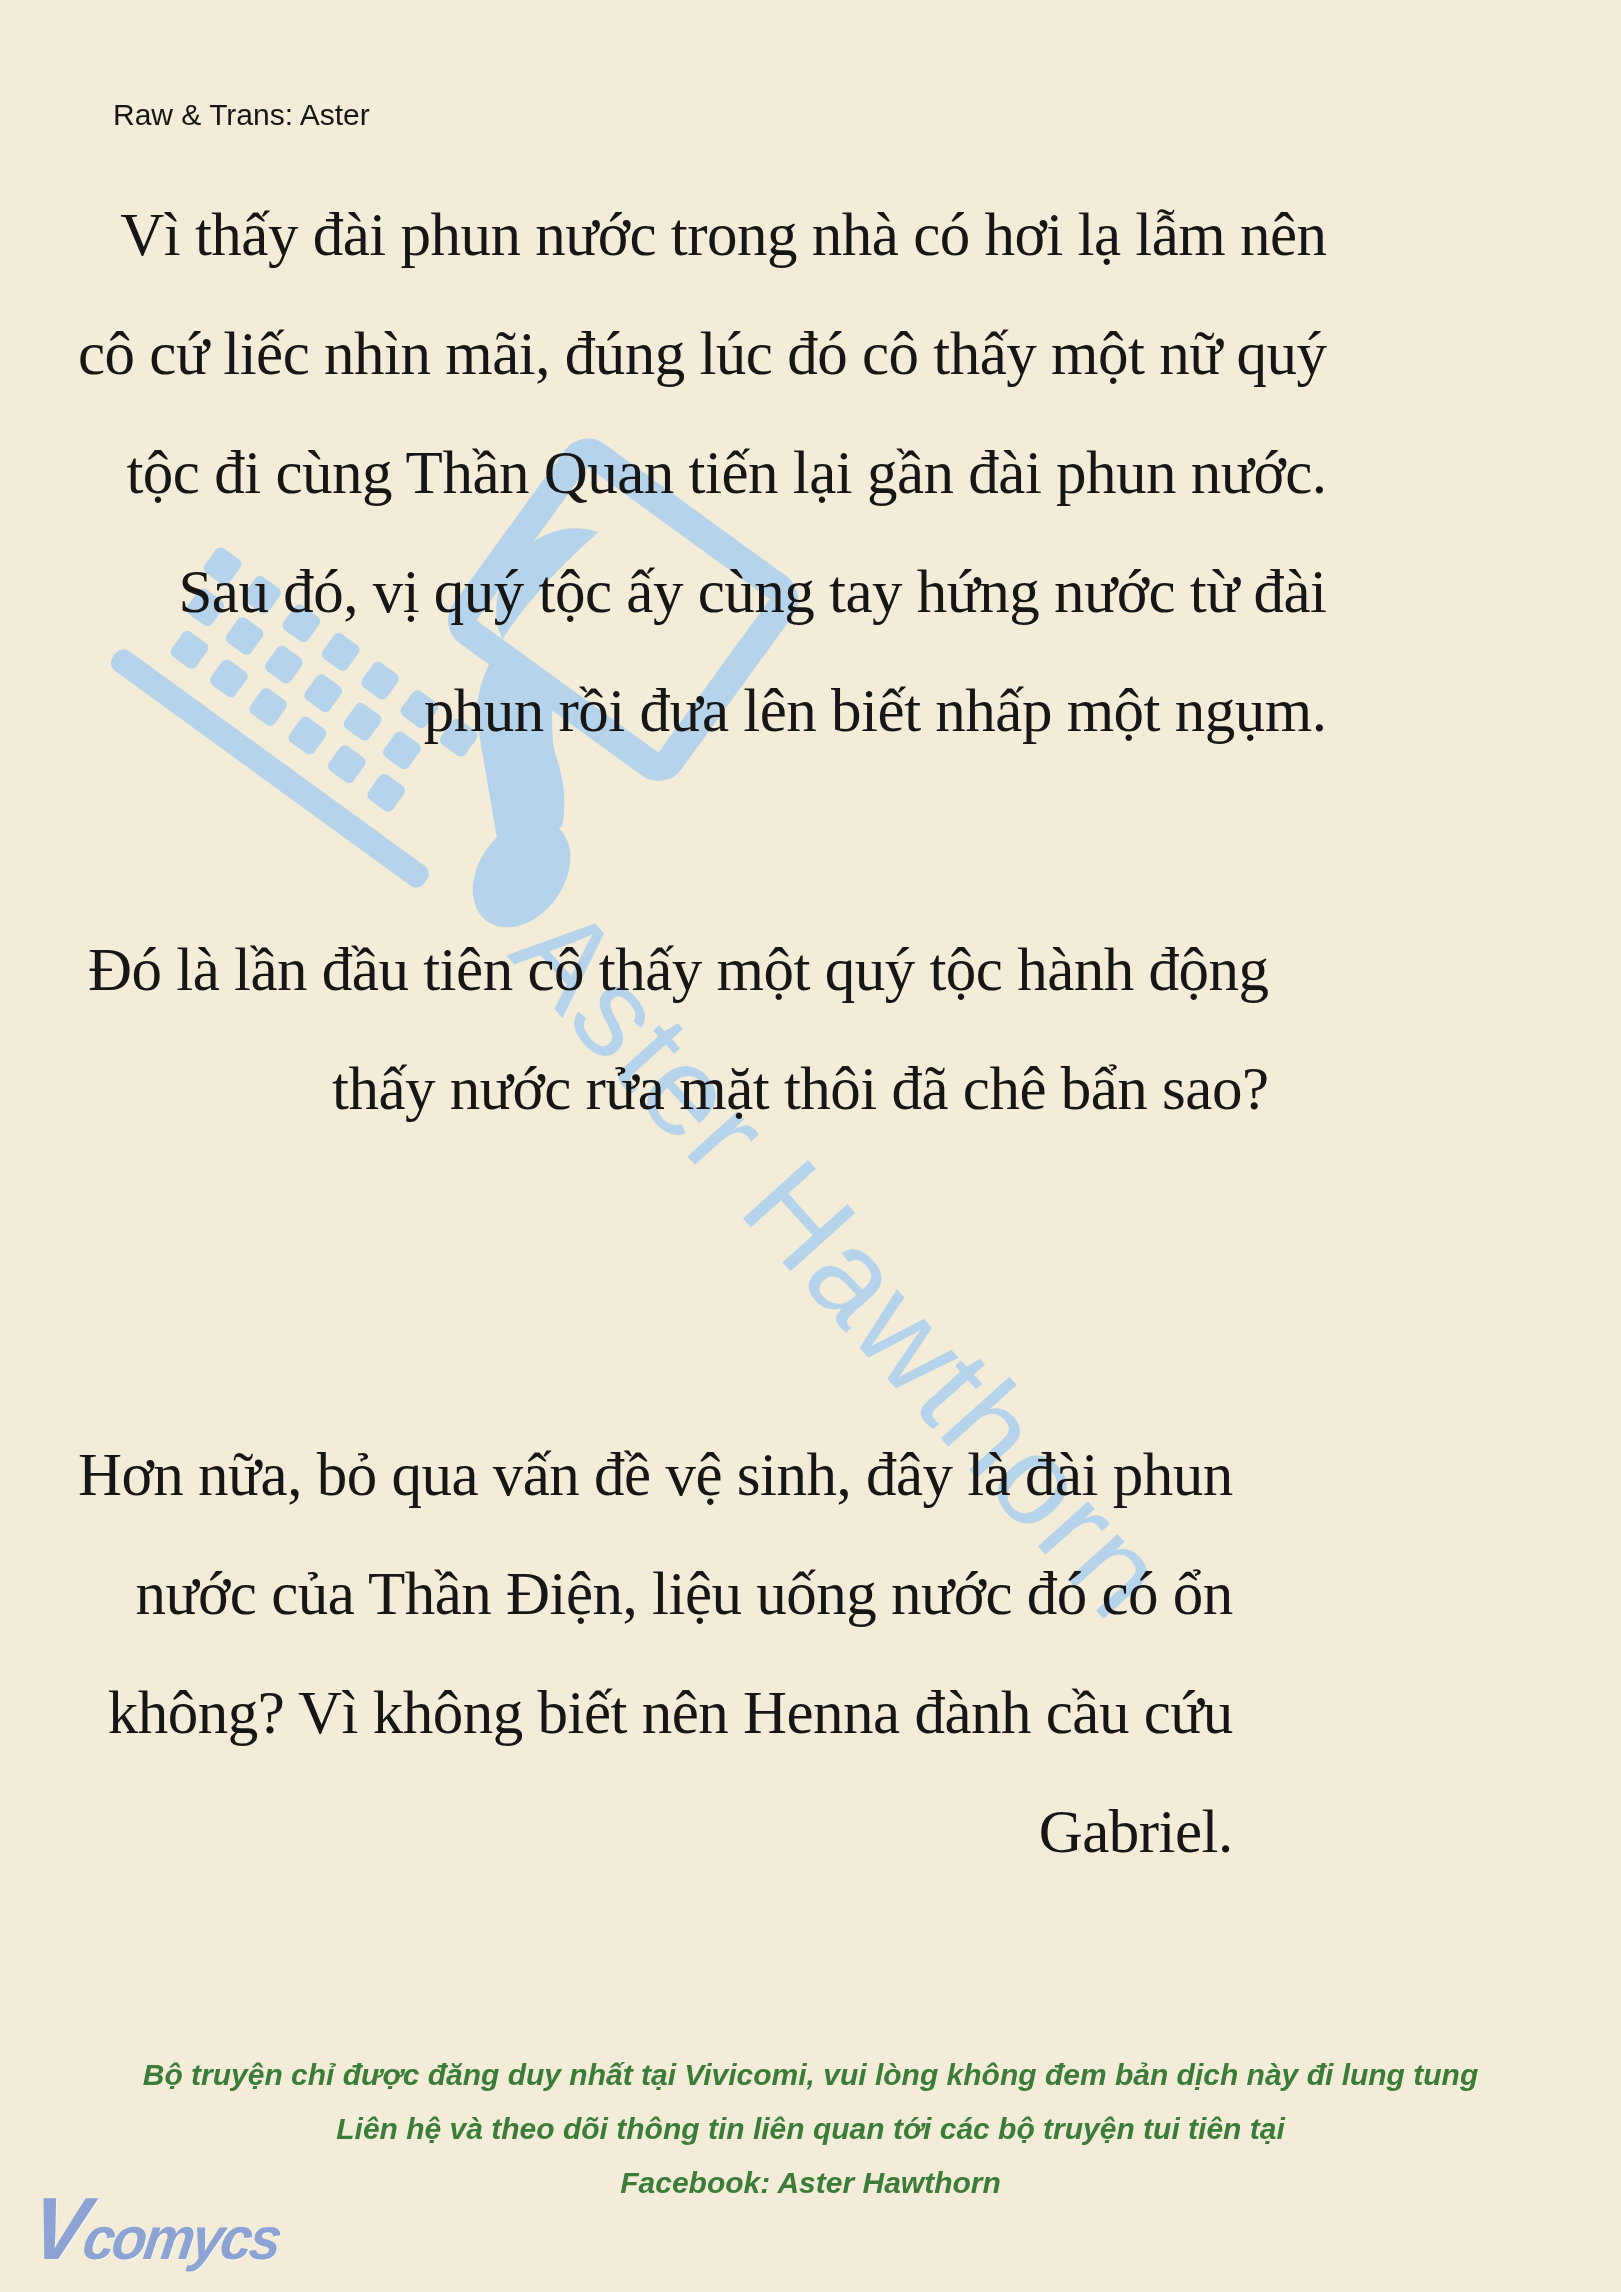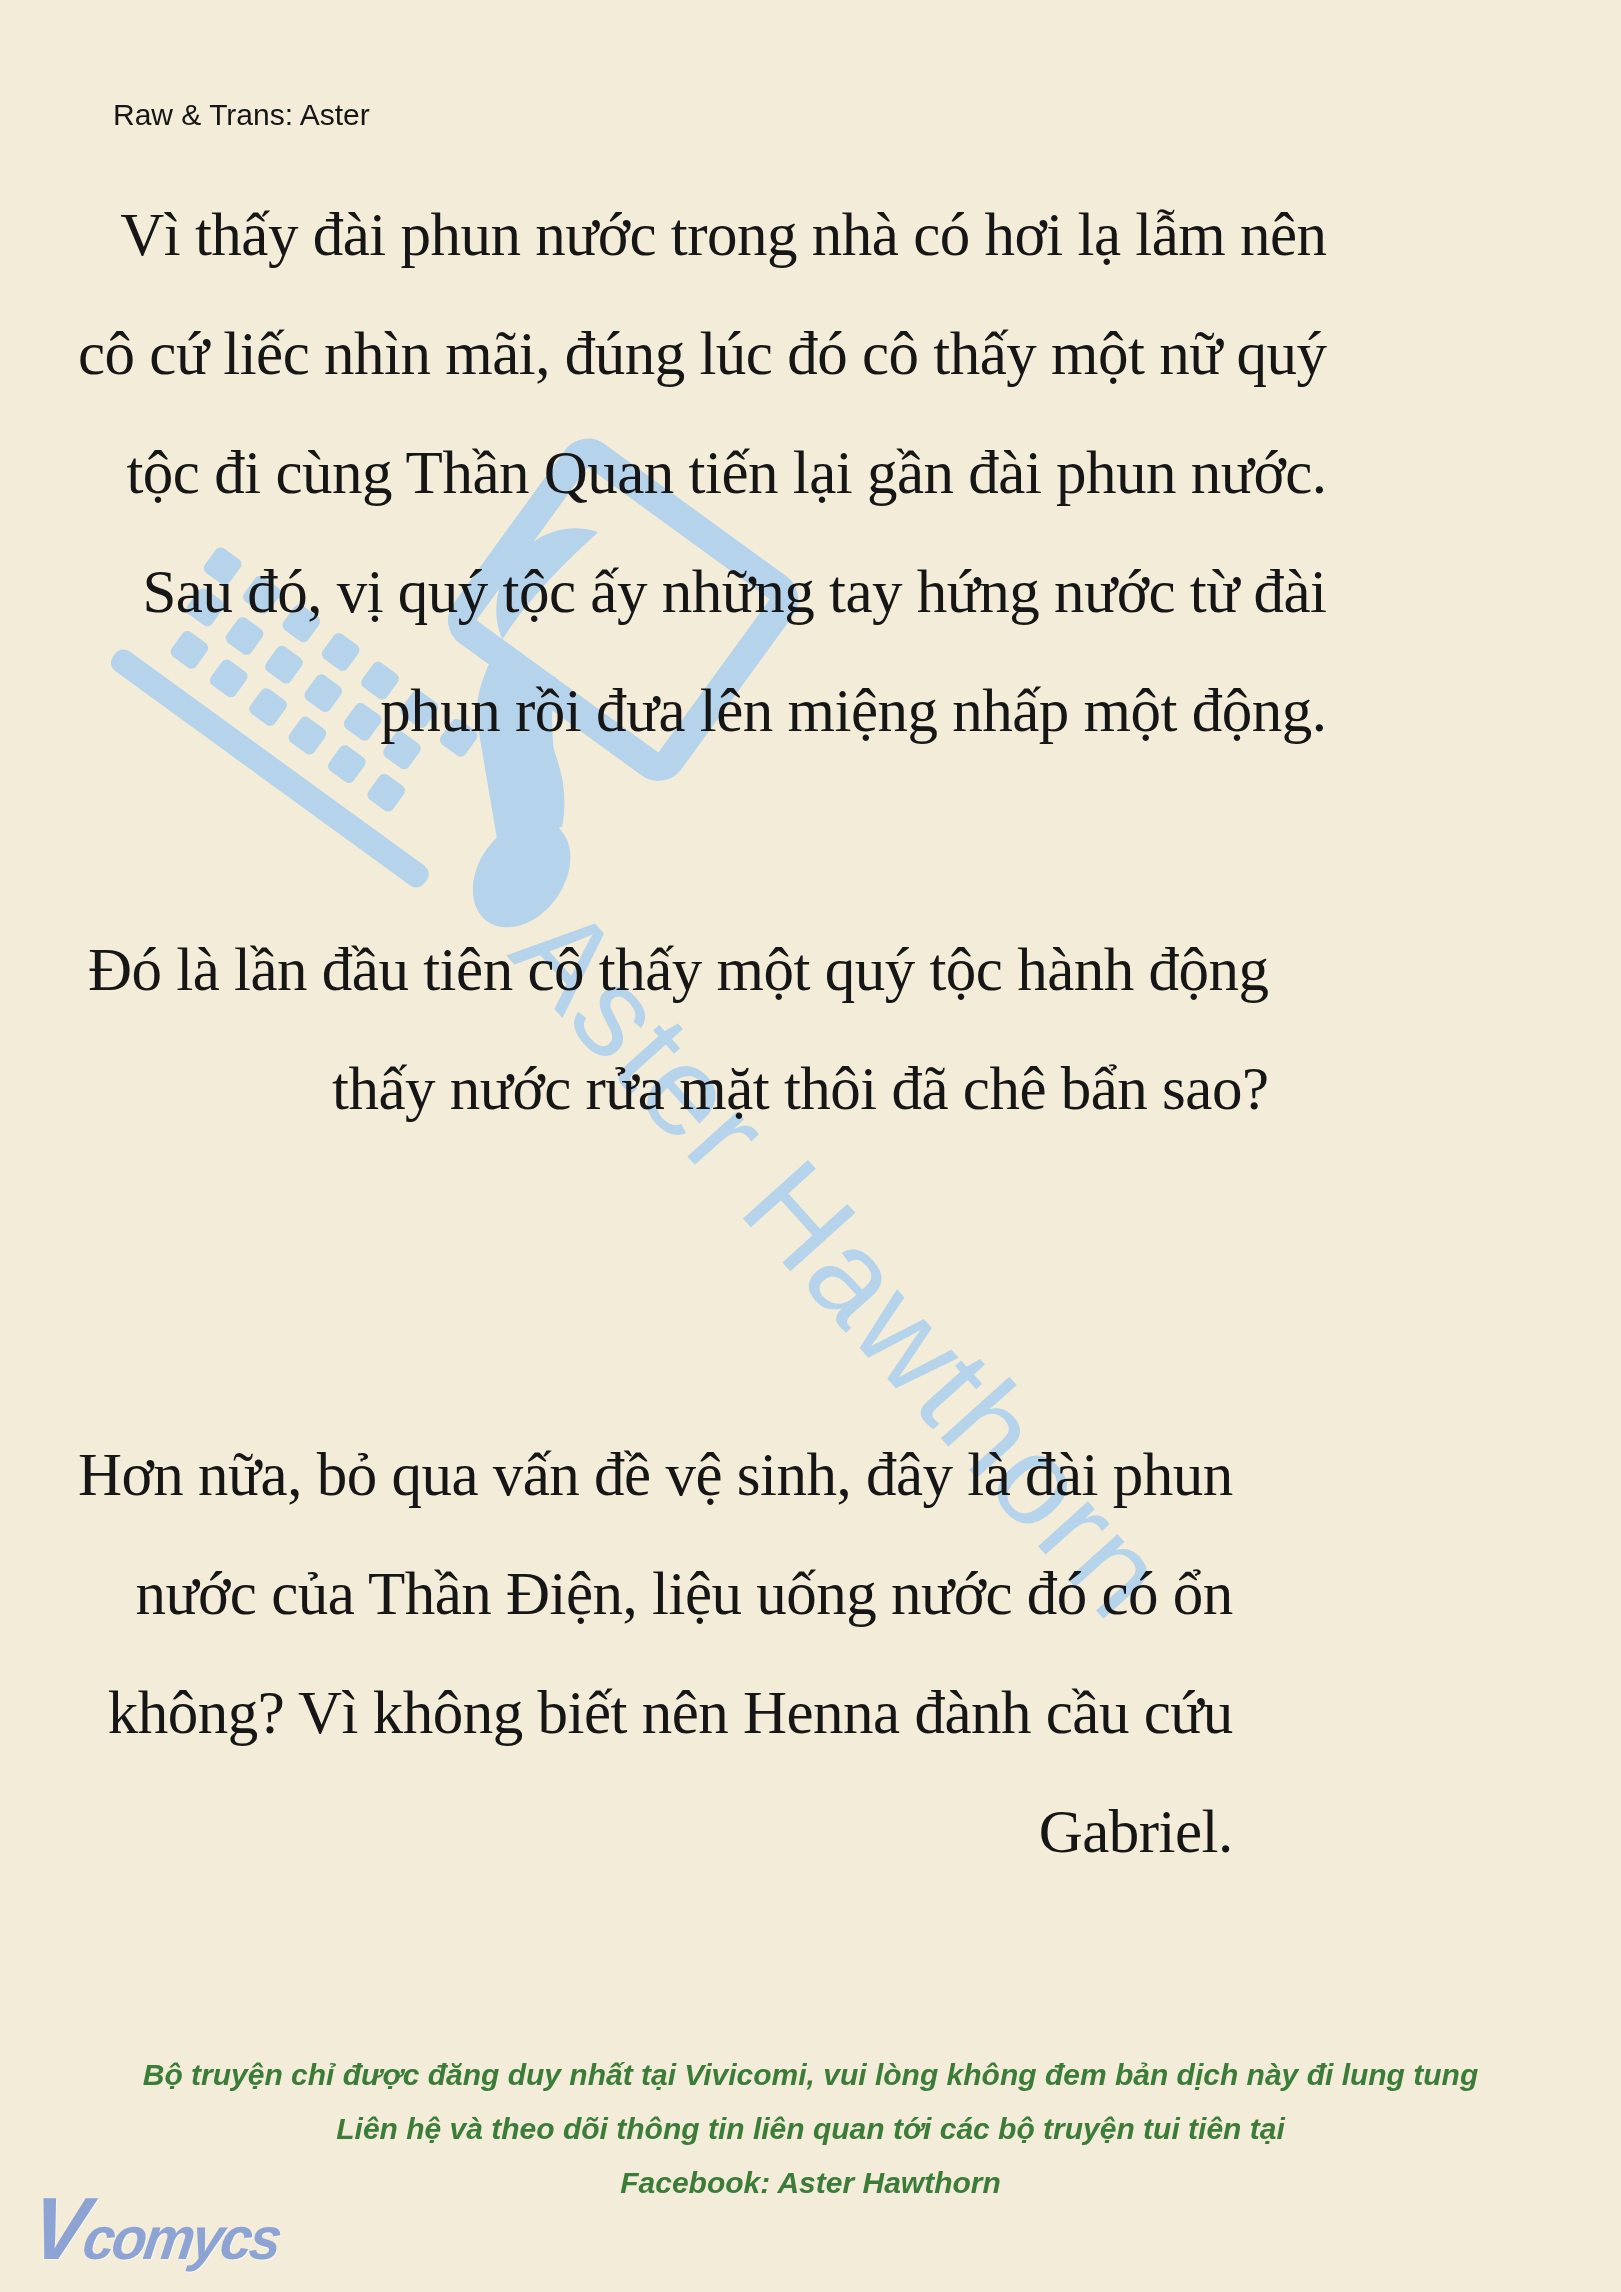--- a/index.html
+++ b/index.html
@@ -127,22 +127,22 @@
 </svg>
 
 <div class="wm-text">Aster Hawthorn</div>
 
 <div class="credit">Raw &amp; Trans: Aster</div>
 
 <div class="para p1">
   <div>Vì thấy đài phun nước trong nhà có hơi lạ lẫm nên</div>
   <div>cô cứ liếc nhìn mãi, đúng lúc đó cô thấy một nữ quý</div>
   <div>tộc đi cùng Thần Quan tiến lại gần đài phun nước.</div>
-  <div>Sau đó, vị quý tộc ấy những tay hứng nước từ đài</div>
-  <div>phun rồi đưa lên miệng nhấp một động.</div>
+  <div>Sau đó, vị quý tộc ấy cùng tay hứng nước từ đài</div>
+  <div>phun rồi đưa lên biết nhấp một ngụm.</div>
 </div>
 
 <div class="para p2">
   <div>Đó là lần đầu tiên cô thấy một quý tộc hành động</div>
   <div>thấy nước rửa mặt thôi đã chê bẩn sao?</div>
 </div>
 
 <div class="para p3">
   <div>Hơn nữa, bỏ qua vấn đề vệ sinh, đây là đài phun</div>
   <div>nước của Thần Điện, liệu uống nước đó có ổn</div>

